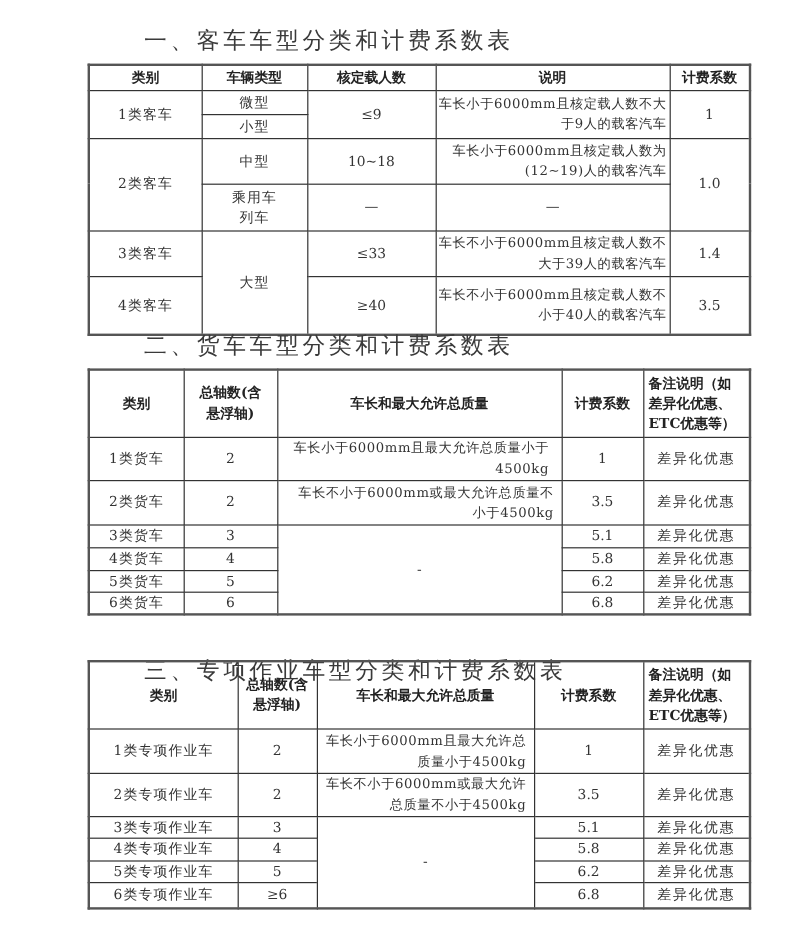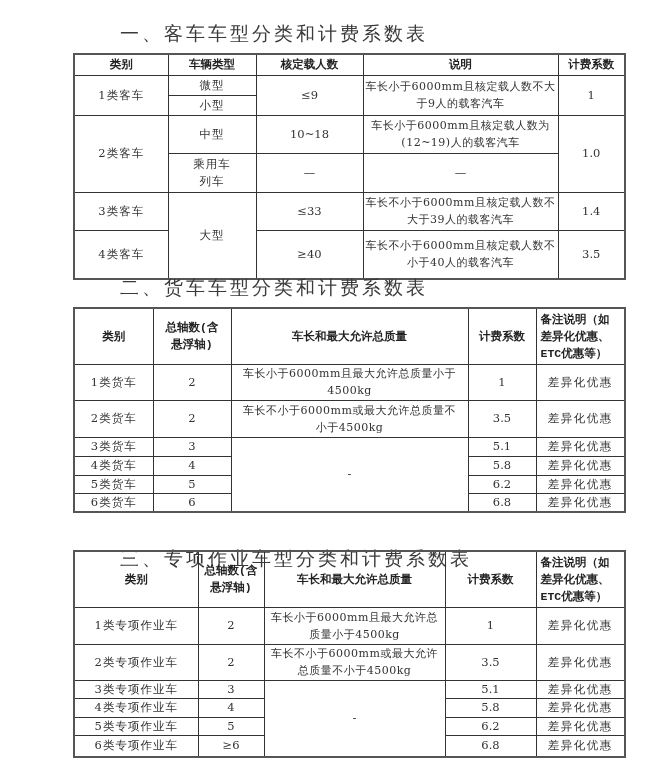--- a/index.html
+++ b/index.html
@@ -3,34 +3,34 @@
 <meta charset="utf-8">
 <style>
   html, body { margin: 0; padding: 0; background: #ffffff; }
   body {
     width: 670px; height: 784px; position: relative; overflow: hidden;
     font-family: "DejaVu Serif", "Liberation Serif", serif;
     color: #333333;
   }
   .section-title {
     position: absolute;
-    font-family: Liberation Mono, monospace;
+    font-family: Liberation Sans, sans-serif;
     font-size: 19px; letter-spacing: 3px; color: #3a3a3a; font-weight: normal;
     white-space: nowrap; line-height: 24px;
   }
   table {
     position: absolute; border-collapse: collapse; table-layout: fixed;
     border: 2px solid #555555;
   }
   td, th {
     border: 1px solid #333333; padding: 0 2px; text-align: center; vertical-align: middle;
     font-size: 11.5px; line-height: 17px; color: #333333; overflow: hidden;
   }
-  th { font-weight: bold; color: #222222; font-size: 11.5px; font-family: Liberation Mono, monospace; }
-  td.desc { font-size: 11px; line-height: 17px; letter-spacing: 0.5px; }
+  th { font-weight: bold; color: #222222; font-size: 11.5px; }
+  td.desc { font-size: 11px; line-height: 17px; letter-spacing: 0.5px; text-align: right; }
   td.note { letter-spacing: 1.5px; }
   td.cat { letter-spacing: 1px; }
 </style>
 </head>
 <body>
 
 <div class="section-title" style="left:120px; top:23px;">一、客车车型分类和计费系数表</div>
 
 <table style="left:73px; top:53px; width:551px;">
   <colgroup>

